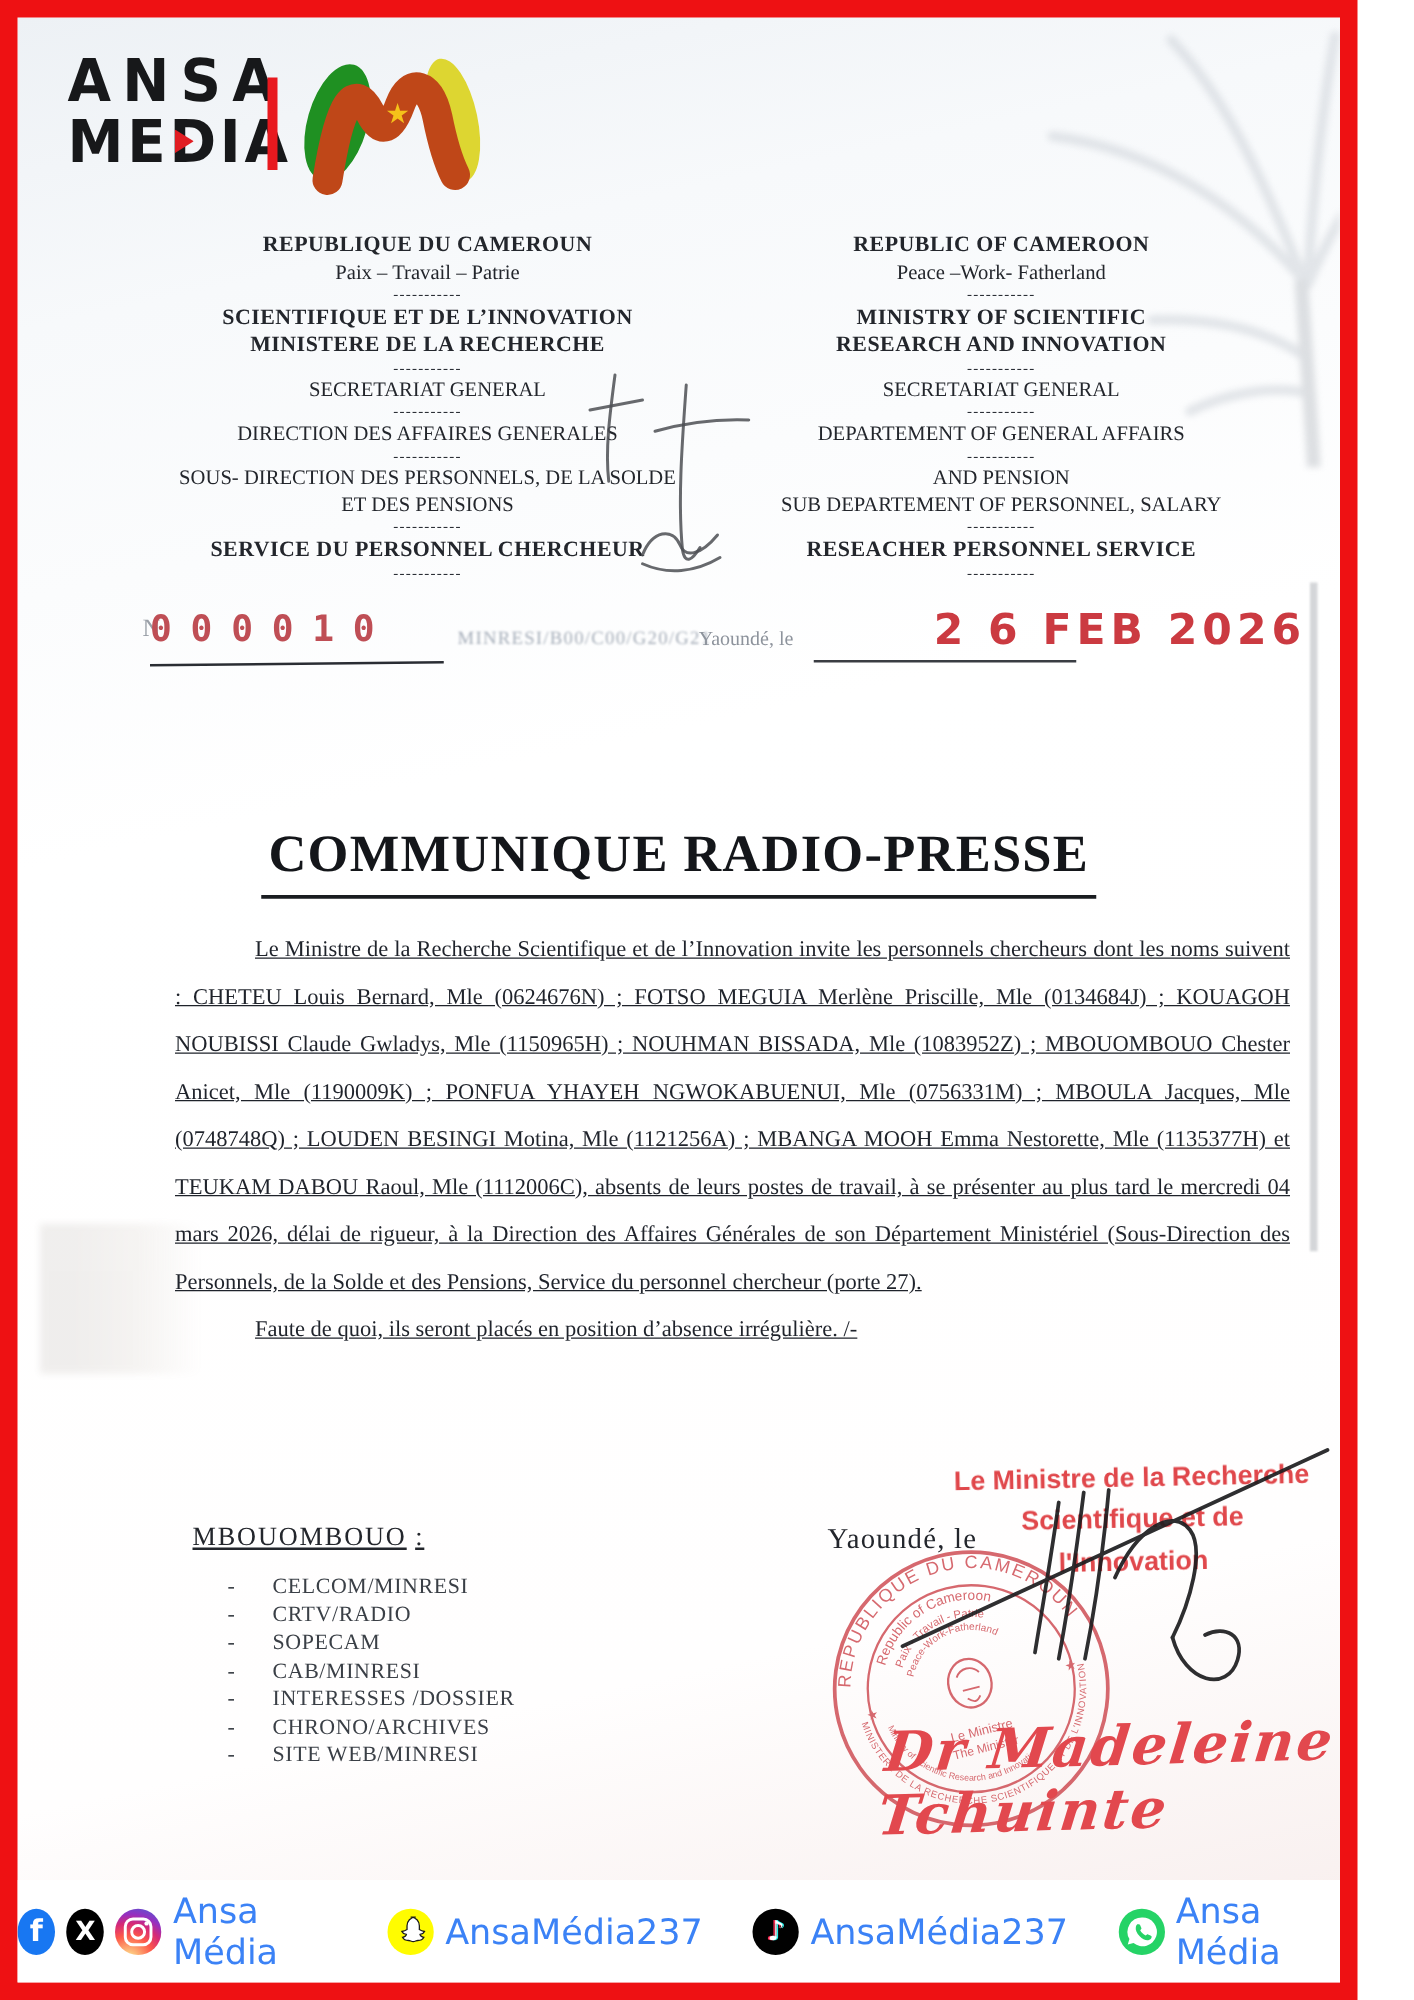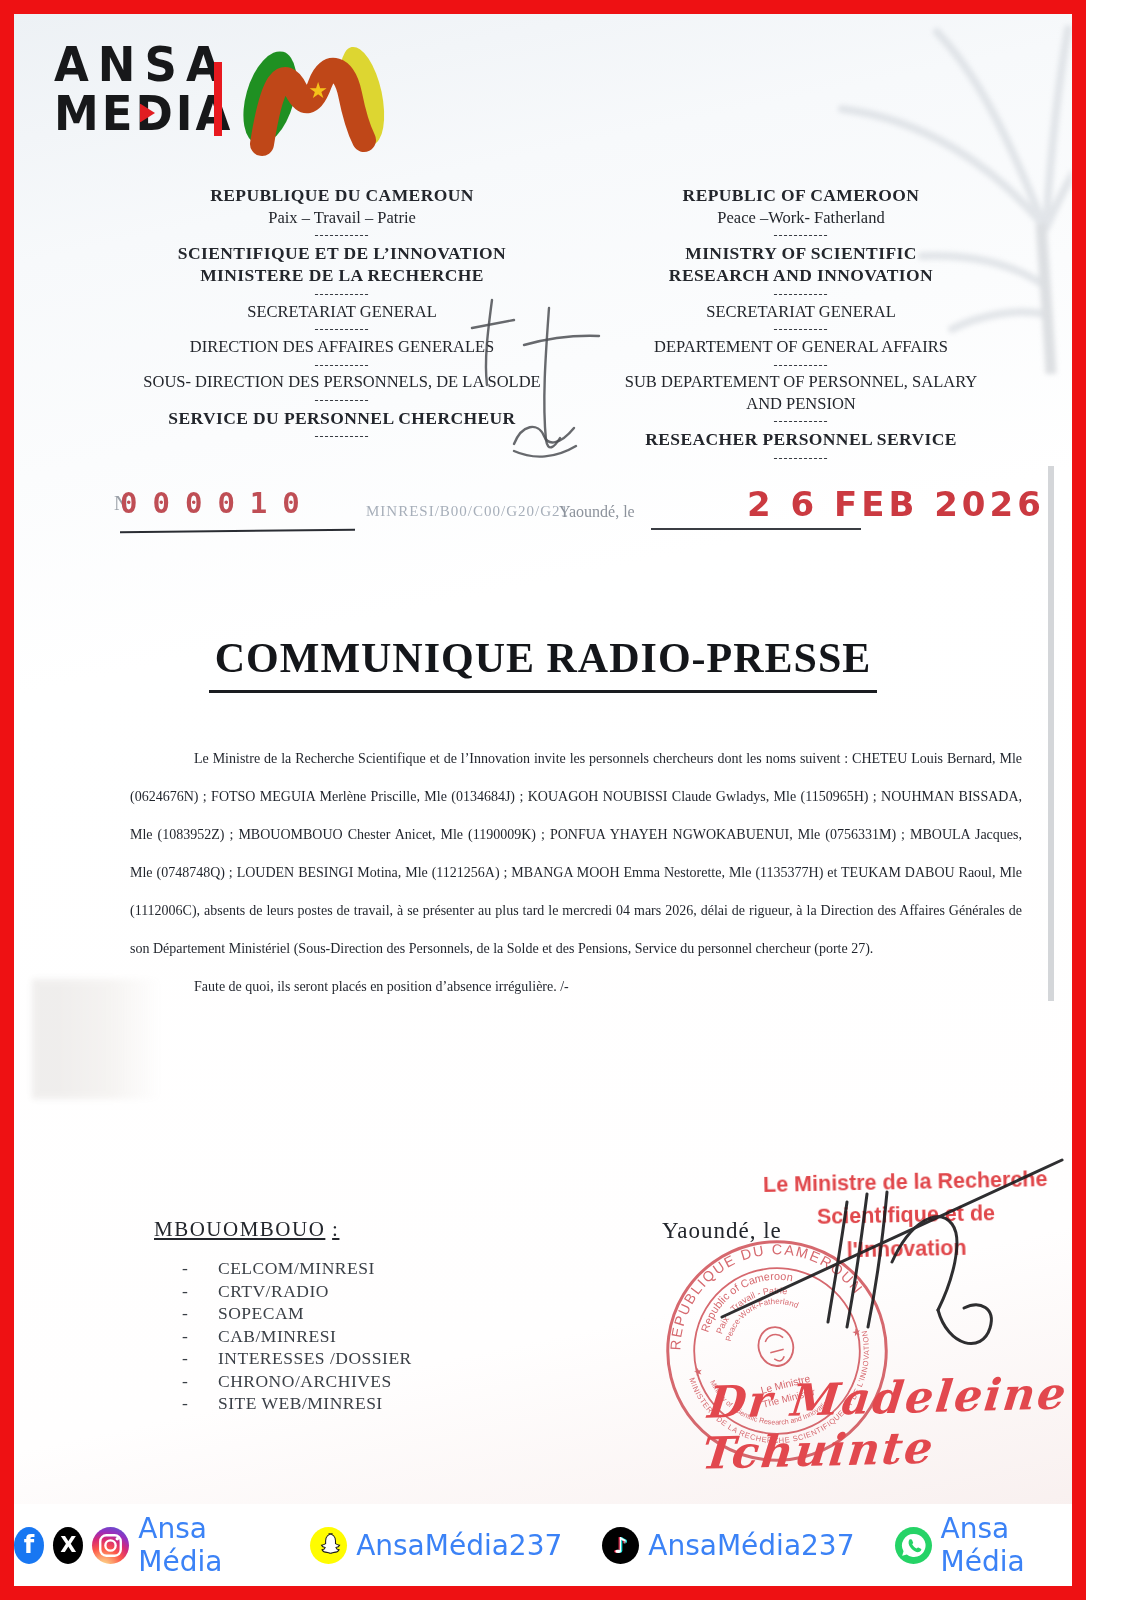--- a/index.html
+++ b/index.html
@@ -41,25 +41,25 @@
   .ref-underline{left:106px;top:516px;width:235px;height:2px;background:#2a2d33;transform:rotate(-.6deg);}
   .ref-code{left:352px;top:489px;font-size:15px;color:#a7afba;letter-spacing:1px;filter:blur(.7px);}
   .ref-place{left:545px;top:489px;font-size:16px;color:#8d939c;filter:blur(.4px);}
   .ref-place-line{left:637px;top:514px;width:210px;height:1.6px;background:#3a3d43;}
   .ref-date{left:733px;top:470px;font-family:"DejaVu Sans",sans-serif;font-weight:bold;
             font-size:34px;letter-spacing:4px;color:#cb3a41;filter:blur(.3px);}
 
   
   .title-wrap{left:0;right:0;top:620px;text-align:center;}
   .title{display:inline-block;font-size:42px;font-weight:bold;letter-spacing:1px;color:#14161a;
-         border-bottom:3px solid #1a1c20;padding:0 6px 8px 6px;}
-
-  
-  .body-text{left:116px;top:726px;width:892px;font-size:14px;line-height:38px;
-             text-align:justify;color:#1f232b;}
+         border-bottom:3px solid #1a1c20;padding:0 6px 8px 6px;margin-top:26px;}
+
+  
+  .body-text{left:126px;top:726px;width:892px;font-size:18px;line-height:38px;
+             text-align:justify;color:#1f232b;text-decoration:underline;}
   .body-text p{margin:0;text-indent:64px;}
 
   
   .min-red{left:742px;top:1152px;width:300px;text-align:center;color:#e0474b;
            font-family:"Liberation Sans",sans-serif;font-weight:bold;font-size:21.5px;
            line-height:1.55;transform:rotate(-1.2deg);filter:blur(.3px);}
   .sig-place{left:648px;top:1204px;font-size:23px;color:#23262c;letter-spacing:1px;}
   .stamp-wrap{left:648px;top:1222px;width:230px;height:230px;transform:rotate(-14deg);opacity:.85;}
   .sig-name{left:692px;top:1358px;font-style:italic;font-weight:bold;font-family:"DejaVu Serif",serif;
             font-size:44px;color:#e2484e;transform:skewX(-8deg) rotate(-1.5deg);letter-spacing:2px;}
@@ -124,38 +124,39 @@
     <div class="hl-n">Paix – Travail – Patrie</div>
     <div class="hl-s">-----------</div>
     <div class="hl-b">SCIENTIFIQUE ET DE L’INNOVATION</div>
     <div class="hl-b">MINISTERE DE LA RECHERCHE</div>
     <div class="hl-s">-----------</div>
     <div class="hl-n">SECRETARIAT GENERAL</div>
     <div class="hl-s">-----------</div>
     <div class="hl-n">DIRECTION DES AFFAIRES GENERALES</div>
     <div class="hl-s">-----------</div>
     <div class="hl-n">SOUS- DIRECTION DES PERSONNELS, DE LA SOLDE</div>
+    <div class="hl-n">ET DES PENSIONS</div>
     <div class="hl-s">-----------</div>
     <div class="hl-b">SERVICE DU PERSONNEL CHERCHEUR</div>
     <div class="hl-s">-----------</div>
   </div>
 
   <div class="abs col col-en">
     <div class="hl-b">REPUBLIC OF CAMEROON</div>
     <div class="hl-n">Peace –Work- Fatherland</div>
     <div class="hl-s">-----------</div>
     <div class="hl-b">MINISTRY OF SCIENTIFIC</div>
     <div class="hl-b">RESEARCH AND INNOVATION</div>
     <div class="hl-s">-----------</div>
     <div class="hl-n">SECRETARIAT GENERAL</div>
     <div class="hl-s">-----------</div>
     <div class="hl-n">DEPARTEMENT OF GENERAL AFFAIRS</div>
     <div class="hl-s">-----------</div>
+    <div class="hl-n">AND PENSION</div>
     <div class="hl-n">SUB DEPARTEMENT OF PERSONNEL, SALARY</div>
-    <div class="hl-n">AND PENSION</div>
     <div class="hl-s">-----------</div>
     <div class="hl-b">RESEACHER PERSONNEL SERVICE</div>
     <div class="hl-s">-----------</div>
   </div>
 
   <svg class="abs" style="left:440px;top:276px;" width="160" height="170" viewBox="0 0 160 170">
     <path class="pen" d="M38,10 C34,40 30,70 33,95"></path>
     <path class="pen" d="M18,38 L60,30"></path>
     <path class="pen" d="M95,18 C92,60 88,110 92,150 C94,162 100,158 106,148"></path>
     <path class="pen" d="M70,55 C95,48 120,45 145,46"></path>

